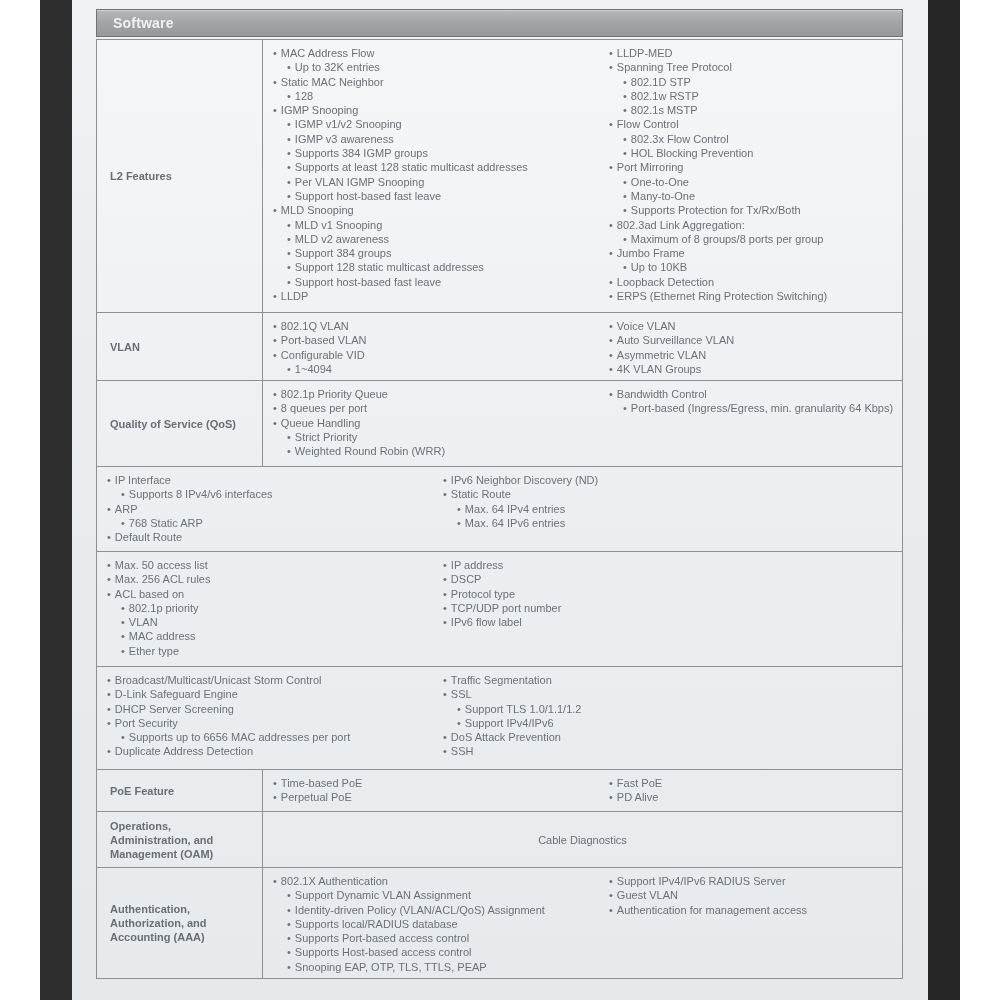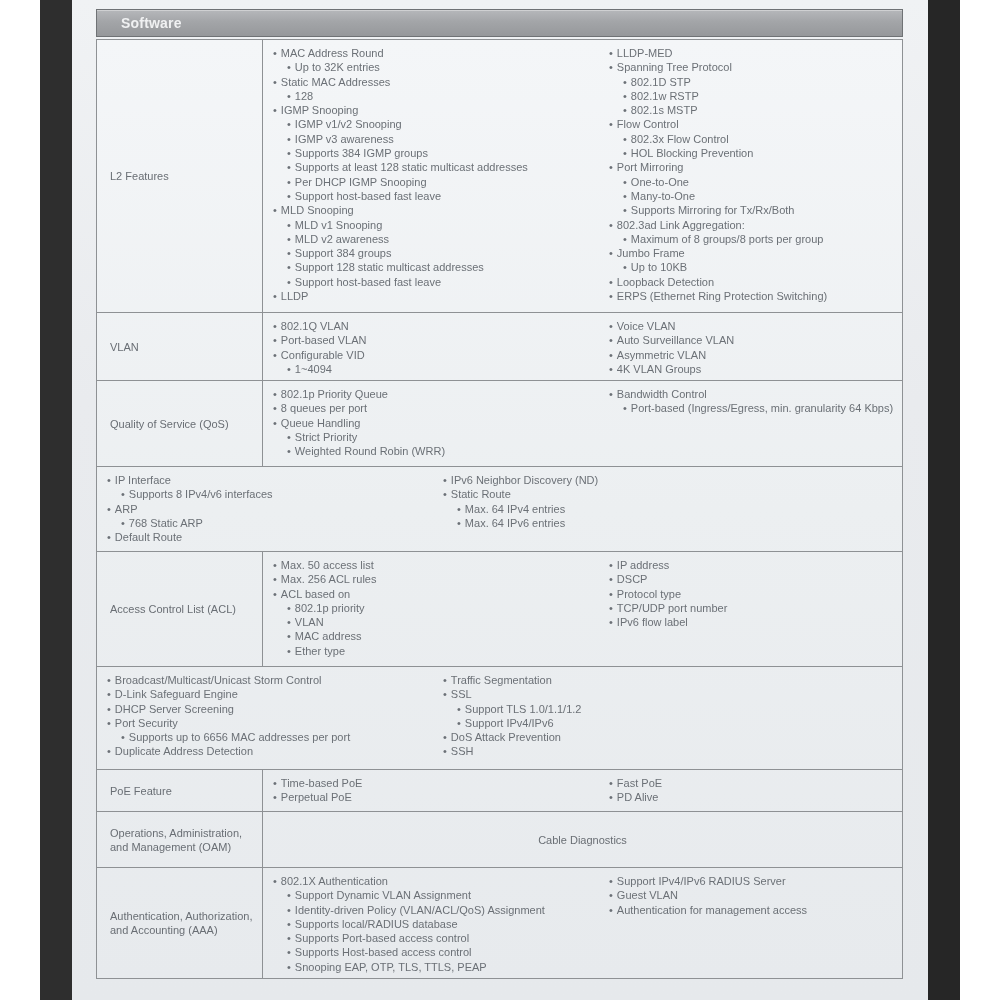--- a/index.html
+++ b/index.html
@@ -12,38 +12,38 @@
   .side-bar.right{left:928px;background:#262626;}
   .page{
     position:absolute;left:72px;top:0;width:856px;height:1000px;
     background:linear-gradient(180deg,#f0f2f4 0%,#e9ebee 40%,#e6e9ec 100%);
   }
   .tbl-header{
     position:absolute;left:24px;top:9px;width:807px;height:28px;
     box-sizing:border-box;border:1px solid #6f7275;
     background:linear-gradient(180deg,#b6b8bb 0%,#a3a5a8 45%,#96989b 100%);
     box-shadow:inset 0 1px 0 rgba(255,255,255,.35);
-    display:flex;align-items:center;padding-left:24px;
+    display:flex;align-items:center;padding-left:16px;
   }
   .tbl-header .title{
     color:#f0f1f2;font-size:14px;font-weight:bold;letter-spacing:.2px;
   }
   .tbl{
     position:absolute;left:24px;top:39px;width:807px;
     box-sizing:border-box;border:1px solid #8e9194;
     background:linear-gradient(180deg,#f4f6f8 0%,#eceff1 50%,#e7eaed 100%);
   }
   .row{display:flex;box-sizing:border-box;}
   .row + .row{border-top:1px solid #8e9194;}
   .label-cell{
     width:166px;box-sizing:border-box;border-right:1px solid #8e9194;
     display:flex;align-items:center;padding:4px 8px 4px 13px;
   }
   .label-cell .lbl{
-    color:#696e74;font-size:11px;line-height:14px;
+    color:#696e74;font-size:11px;line-height:14px;font-weight:bold;
   }
   .content-cell{flex:1;display:flex;padding-top:6px;padding-bottom:4px;box-sizing:border-box;}
   .content-cell.centered{align-items:center;justify-content:center;padding:0;}
   .content-cell.centered .center-txt{color:#696e74;font-size:11px;}
   .col{box-sizing:border-box;}
   .col1{width:338px;padding-left:10px;}
   .col2{flex:1;padding-left:8px;}
   .li{display:flex;line-height:14.3px;font-size:11px;color:#6b7076;}
   .li .bullet{color:#6b7076;margin-right:4px;flex:none;font-size:11px;}
   .li.lvl2{padding-left:14px;}
@@ -59,29 +59,29 @@
   </div>
   <div class="tbl" id="features-table">
       <div class="row" style="height: 272px;">
         <div class="label-cell">
           <span class="lbl">L2 Features</span>
         </div>
         <div class="content-cell">
           <div class="col col1">
             <div class="li lvl1">
               <span class="bullet">•</span>
-              <span class="txt">MAC Address Round</span>
+              <span class="txt">MAC Address Flow</span>
             </div>
             <div class="li lvl2">
               <span class="bullet">•</span>
               <span class="txt">Up to 32K entries</span>
             </div>
             <div class="li lvl1">
               <span class="bullet">•</span>
-              <span class="txt">Static MAC Addresses</span>
+              <span class="txt">Static MAC Neighbor</span>
             </div>
             <div class="li lvl2">
               <span class="bullet">•</span>
               <span class="txt">128</span>
             </div>
             <div class="li lvl1">
               <span class="bullet">•</span>
               <span class="txt">IGMP Snooping</span>
             </div>
             <div class="li lvl2">
@@ -95,21 +95,21 @@
             <div class="li lvl2">
               <span class="bullet">•</span>
               <span class="txt">Supports 384 IGMP groups</span>
             </div>
             <div class="li lvl2">
               <span class="bullet">•</span>
               <span class="txt">Supports at least 128 static multicast addresses</span>
             </div>
             <div class="li lvl2">
               <span class="bullet">•</span>
-              <span class="txt">Per DHCP IGMP Snooping</span>
+              <span class="txt">Per VLAN IGMP Snooping</span>
             </div>
             <div class="li lvl2">
               <span class="bullet">•</span>
               <span class="txt">Support host-based fast leave</span>
             </div>
             <div class="li lvl1">
               <span class="bullet">•</span>
               <span class="txt">MLD Snooping</span>
             </div>
             <div class="li lvl2">
@@ -177,21 +177,21 @@
             <div class="li lvl2">
               <span class="bullet">•</span>
               <span class="txt">One-to-One</span>
             </div>
             <div class="li lvl2">
               <span class="bullet">•</span>
               <span class="txt">Many-to-One</span>
             </div>
             <div class="li lvl2">
               <span class="bullet">•</span>
-              <span class="txt">Supports Mirroring for Tx/Rx/Both</span>
+              <span class="txt">Supports Protection for Tx/Rx/Both</span>
             </div>
             <div class="li lvl1">
               <span class="bullet">•</span>
               <span class="txt">802.3ad Link Aggregation:</span>
             </div>
             <div class="li lvl2">
               <span class="bullet">•</span>
               <span class="txt">Maximum of 8 groups/8 ports per group</span>
             </div>
             <div class="li lvl1">
@@ -333,23 +333,20 @@
               <span class="txt">Max. 64 IPv4 entries</span>
             </div>
             <div class="li lvl2">
               <span class="bullet">•</span>
               <span class="txt">Max. 64 IPv6 entries</span>
             </div>
           </div>
         </div>
       </div>
       <div class="row" style="height: 115px;">
-        <div class="label-cell">
-          <span class="lbl">Access Control List (ACL)</span>
-        </div>
         <div class="content-cell">
           <div class="col col1">
             <div class="li lvl1">
               <span class="bullet">•</span>
               <span class="txt">Max. 50 access list</span>
             </div>
             <div class="li lvl1">
               <span class="bullet">•</span>
               <span class="txt">Max. 256 ACL rules</span>
             </div>

